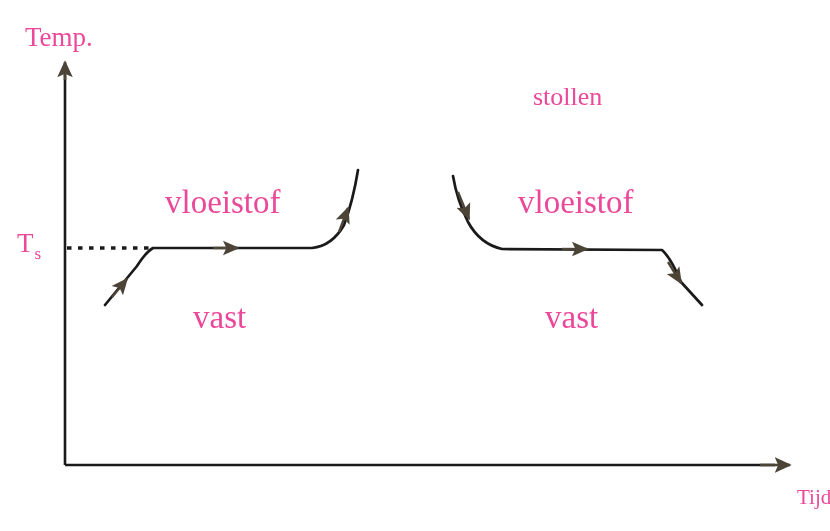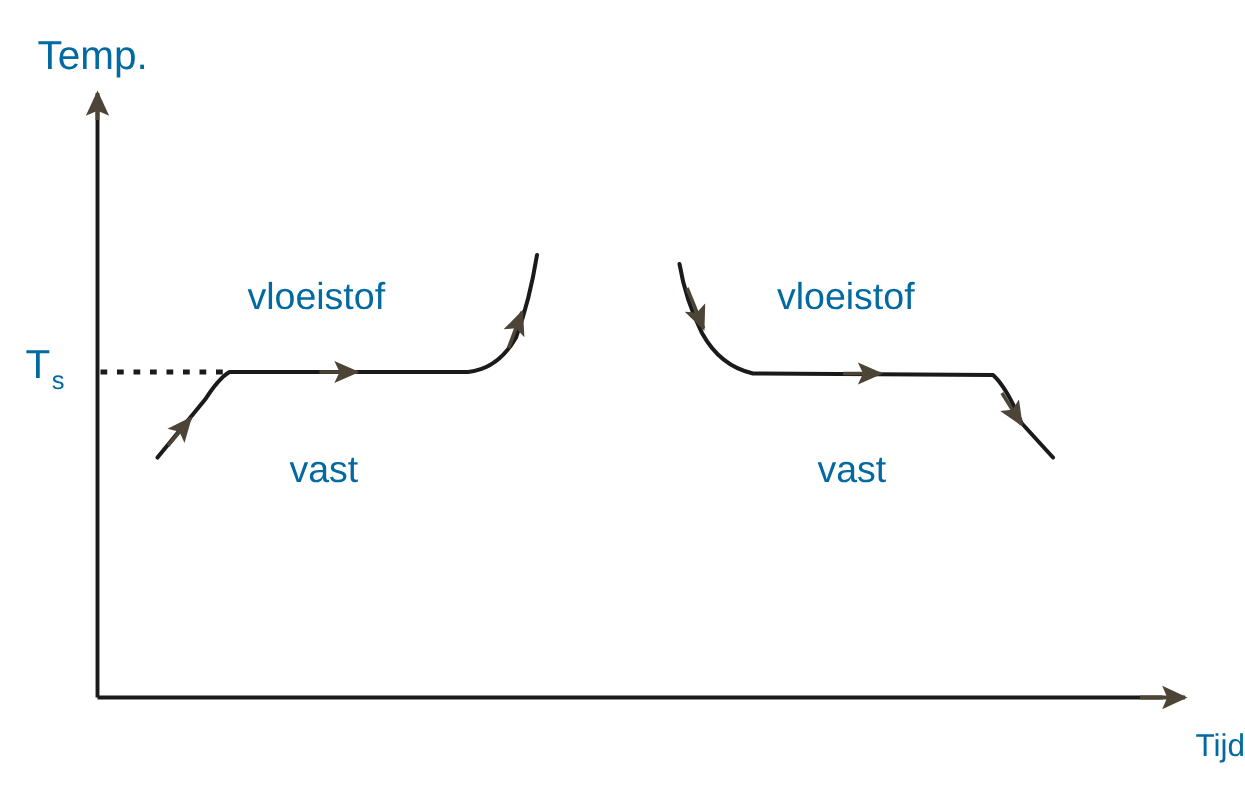--- a/index.html
+++ b/index.html
@@ -20,43 +20,43 @@
   }
   #diagram {
     position: absolute;
     left: 0;
     top: 0;
     width: 830px;
     height: 531px;
   }
   .lbl {
     position: absolute;
-    color: #0369a1;
-    font-family: Liberation Sans, sans-serif;
+    color: #ec4899;
+    font-family: Liberation Serif, serif;
     white-space: nowrap;
     line-height: 1;
     -webkit-font-smoothing: antialiased;
   }
   .lbl-axis-y {
     left: 25px;
     top: 24px;
     font-size: 27px;
   }
   .lbl-axis-x {
     left: 797px;
     top: 487px;
     font-size: 21px;
   }
   .lbl-phase-title {
     font-size: 26px;
   }
   .lbl-smelten { left: 170px; top: 84px; }
   .lbl-stollen { left: 533px; top: 84px; }
   .lbl-state {
-    font-size: 25px;
+    font-size: 33px;
   }
   .lbl-vloeistof-left { left: 165px; top: 186px; }
   .lbl-vloeistof-right { left: 518px; top: 186px; }
   .lbl-vast-left { left: 193px; top: 301px; }
   .lbl-vast-right { left: 545px; top: 301px; }
   .lbl-ts {
     left: 17px;
     top: 230px;
     font-size: 27px;
   }
@@ -104,19 +104,20 @@
     <line x1="668" y1="262" x2="681" y2="283" stroke="#4d4438" stroke-width="2.4" marker-end="url(#arrowSolid)"></line>
   </svg>
 
   <div class="lbl lbl-axis-y">Temp.</div>
   <div class="lbl lbl-axis-x">Tijd</div>
 
   <div class="lbl lbl-ts">
     <span>T</span><span class="sub">s</span>
   </div>
 
+  <div class="lbl lbl-phase-title lbl-stollen">stollen</div>
 
   <div class="lbl lbl-state lbl-vloeistof-left">vloeistof</div>
   <div class="lbl lbl-state lbl-vast-left">vast</div>
   <div class="lbl lbl-state lbl-vloeistof-right">vloeistof</div>
   <div class="lbl lbl-state lbl-vast-right">vast</div>
 
 </div>
 
 </body></html>

